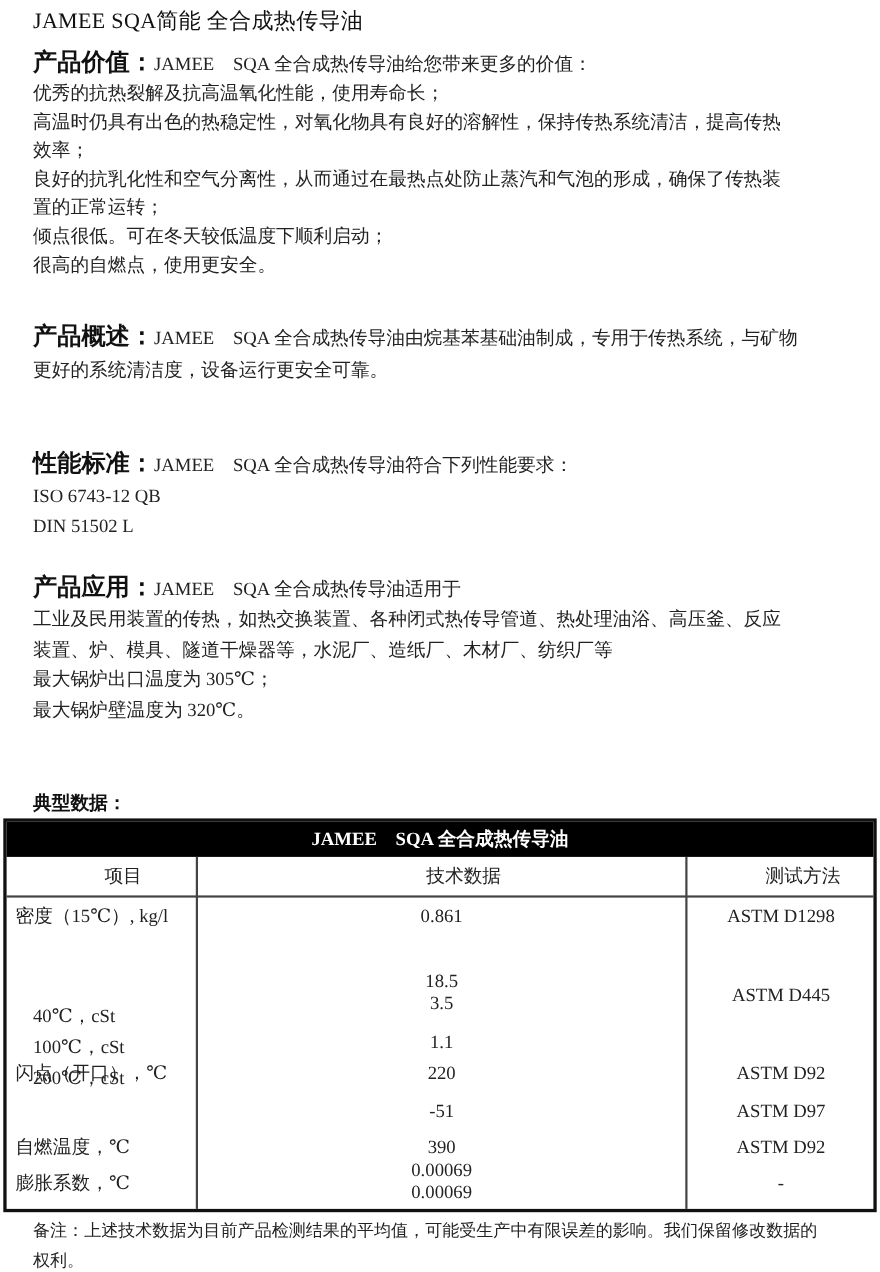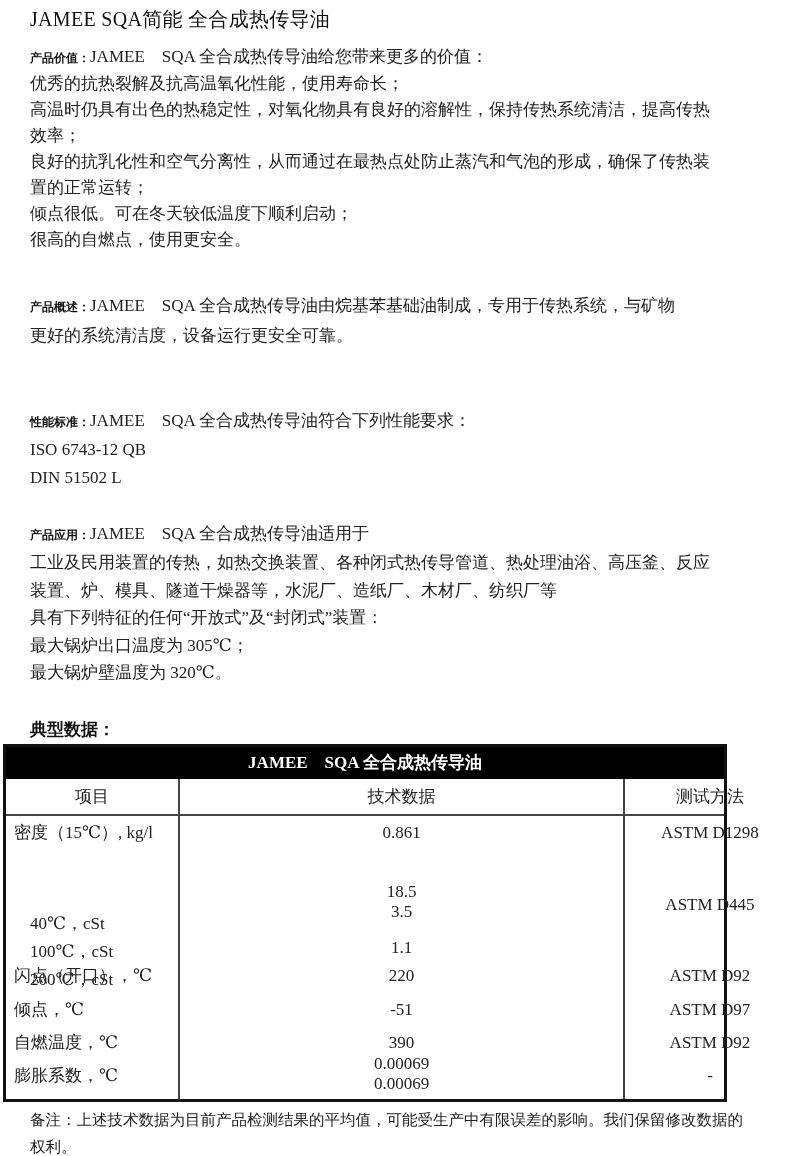--- a/index.html
+++ b/index.html
@@ -11,56 +11,56 @@
   .page-title {
     position: absolute; left: 30px; top: 4px;
     font-size: 20px; line-height: 30px; color: #111;
     font-family: "Liberation Serif", "DejaVu Serif", serif;
     letter-spacing: 0.3px;
   }
   .section { position: absolute; left: 30px; width: 760px; }
   .line {
     font-size: 17px; line-height: 26px; white-space: nowrap; color: #222;
   }
-  .section-heading { font-weight: bold; color: #111; font-size: 12px; }
+  .section-heading { font-weight: bold; color: #111; font-size: 22px; }
   .lead { color: #222; }
 
   #sec-value { top: 44px; }
   #sec-overview { top: 292px; }
   #sec-overview .line { line-height: 28.5px; }
   #sec-standards { top: 407px; }
   #sec-standards .line { line-height: 28px; }
   #sec-apps { top: 520px; }
   #sec-apps .line { line-height: 27.4px; }
 
   .typical-heading {
     position: absolute; left: 30px; top: 717px;
     font-size: 17px; font-weight: bold; line-height: 26px; color: #111;
   }
 
   .data-table {
-    position: absolute; left: 3px; top: 744px; width: 724px; height: 358px;
+    position: absolute; left: 3px; top: 744px; width: 794px; height: 358px;
     border: 3px solid #111; box-sizing: border-box;
   }
   .table-title-bar {
     position: absolute; left: 0; top: 0; right: 0; height: 32px;
     background: #000; color: #fff; text-align: center;
     font-size: 17px; line-height: 32px; font-weight: bold;
   }
   .col-divider {
     position: absolute; top: 32px; bottom: 0; width: 2px; background: #444;
   }
   .col-divider.c1 { left: 172px; }
   .col-divider.c2 { left: 617px; }
   .header-row {
     position: absolute; left: 0; right: 0; top: 32px; height: 35px;
     border-bottom: 2px solid #444;
   }
   .cell { position: absolute; font-size: 17px; line-height: 26px; color: #222; }
-  .hcell { top: 5px; text-align: center; }
+  .hcell { top: 5px; text-align: center; padding-left: 20px; }
   .col1 { left: 8px; width: 160px; }
   .hcell.col1 { left: 0; width: 172px; }
   .col2 { left: 174px; width: 443px; text-align: center; }
   .col3 { left: 619px; width: 170px; text-align: center; }
 
   .rows { position: absolute; left: 0; right: 0; top: 69px; bottom: 0; }
   .indent { padding-left: 16px; margin-top: 34px; }
   .stack { line-height: 20px; }
 
   .note {
@@ -100,21 +100,20 @@
   <div class="line">ISO 6743-12 QB</div>
   <div class="line">DIN 51502 L</div>
 </div>
 
 <div class="section" id="sec-apps">
   <div class="line">
     <span class="section-heading">产品应用：</span><span class="lead">JAMEE　SQA 全合成热传导油适用于</span>
   </div>
   <div class="line">工业及民用装置的传热，如热交换装置、各种闭式热传导管道、热处理油浴、高压釜、反应</div>
   <div class="line">装置、炉、模具、隧道干燥器等，水泥厂、造纸厂、木材厂、纺织厂等</div>
-  <div class="line">具有下列特征的任何“开放式”及“封闭式”装置：</div>
   <div class="line">最大锅炉出口温度为 305℃；</div>
   <div class="line">最大锅炉壁温度为 320℃。</div>
 </div>
 
 <div class="typical-heading">典型数据：</div>
 
 <div class="data-table">
   <div class="table-title-bar">JAMEE　SQA 全合成热传导油</div>
 
   <div class="header-row">
@@ -140,21 +139,20 @@
     <div class="cell col2 stack" style="top:66px;">18.5</div>
     <div class="cell col2 stack" style="top:86px;">3.5</div>
     <div class="cell col2 stack" style="top:122px;">1.1</div>
 
     <div class="cell col3" style="top:76px;">ASTM D445</div>
 
     <div class="cell col1" style="top:147px;">闪点（开口），℃</div>
     <div class="cell col2" style="top:147px;">220</div>
     <div class="cell col3" style="top:147px;">ASTM D92</div>
 
-    <div class="cell col1" style="top:181px;">倾点，℃</div>
     <div class="cell col2" style="top:181px;">-51</div>
     <div class="cell col3" style="top:181px;">ASTM D97</div>
 
     <div class="cell col1" style="top:214px;">自燃温度，℃</div>
     <div class="cell col2" style="top:214px;">390</div>
     <div class="cell col3" style="top:214px;">ASTM D92</div>
 
     <div class="cell col1" style="top:247px;">膨胀系数，℃</div>
     <div class="cell col2 stack" style="top:238px;">0.00069</div>
     <div class="cell col2 stack" style="top:258px;">0.00069</div>

